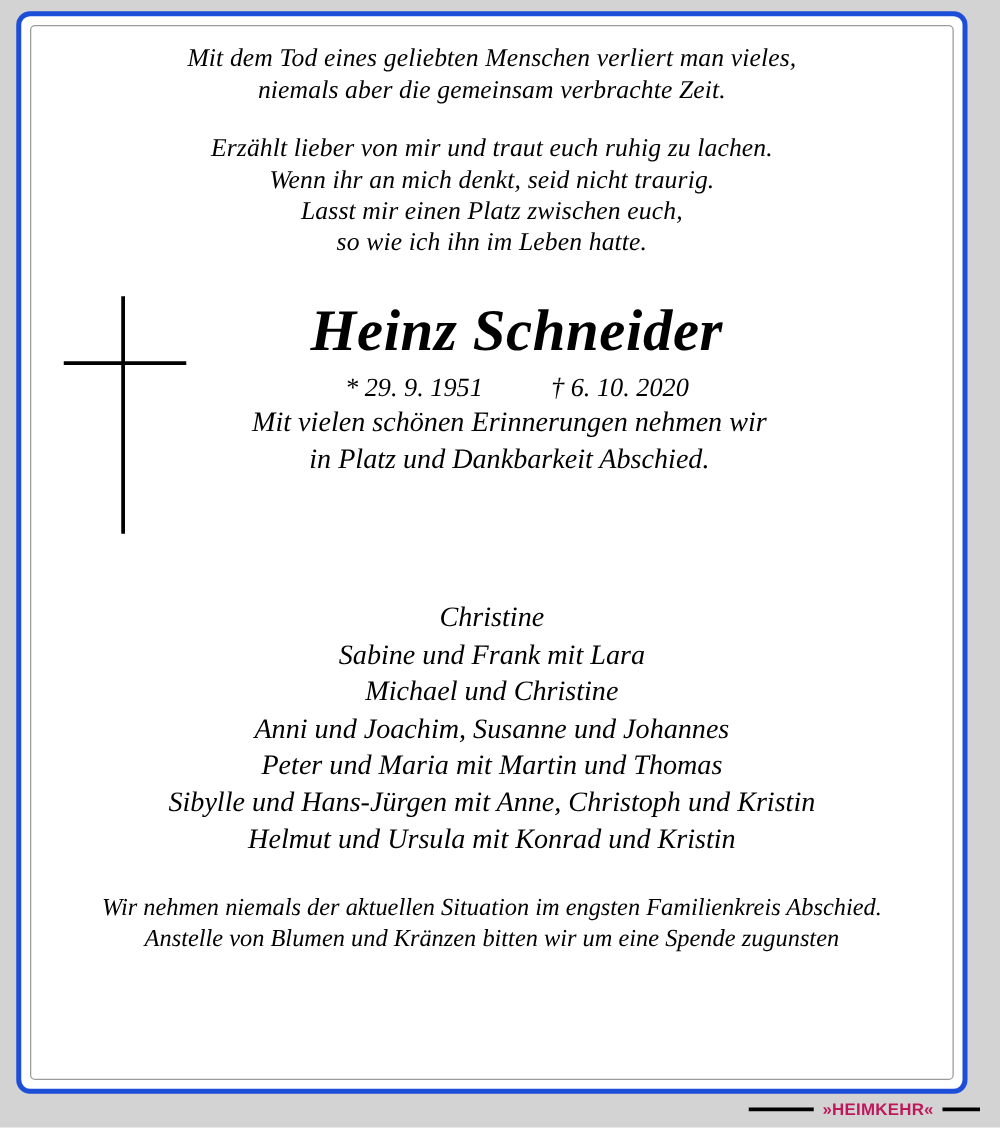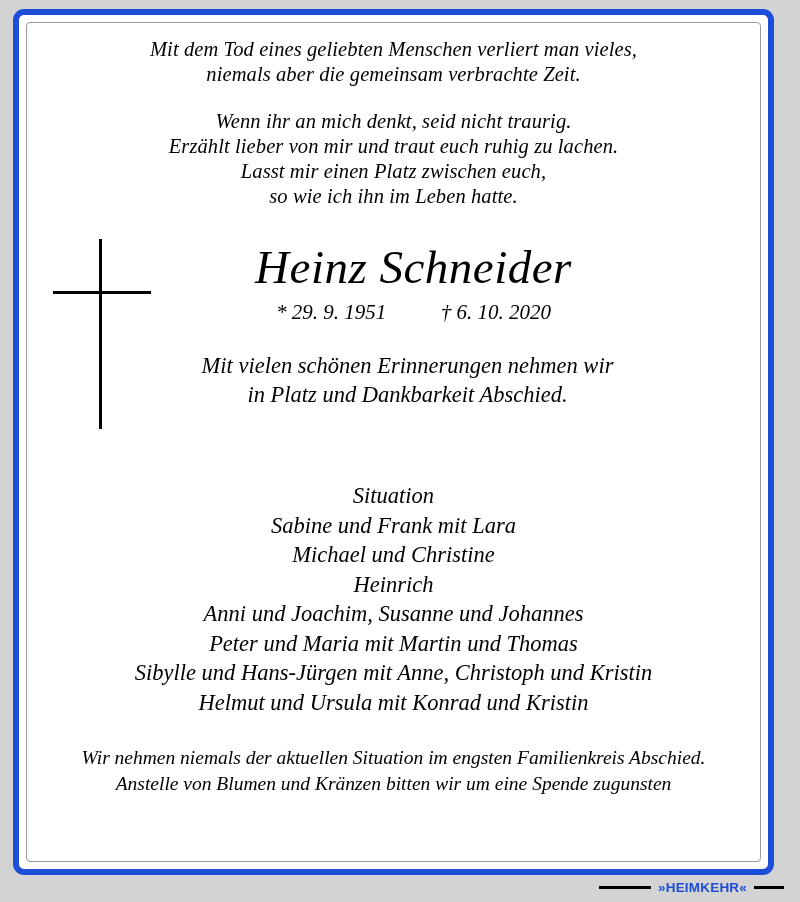--- a/index.html
+++ b/index.html
@@ -16,21 +16,21 @@
   }
 
   
   .notice-frame {
     position: absolute;
     left: 13px;
     top: 9px;
     width: 761px;
     height: 866px;
     background: #ffffff;
-    border: 6px solid #1d4ed8;
+    border: 4px solid #1d4ed8;
     border-radius: 11px;
     box-sizing: border-box;
   }
   
   .notice-inner-rule {
     position: absolute;
     left: 7px;
     top: 7px;
     right: 7px;
     bottom: 7px;
@@ -87,21 +87,21 @@
     position: absolute;
     left: 0px;
     top: 52px;
     width: 98px;
     height: 3px;
     background: #000000;
   }
 
   .deceased-name {
     font-style: italic;
-    font-weight: normal;
+    font-weight: bold;
     font-size: 47px;
     line-height: 56px;
     letter-spacing: 0.5px;
     margin: 30px 0 0 0;
     padding-left: 40px;
   }
   .life-dates {
     font-style: italic;
     font-size: 21px;
     line-height: 26px;
@@ -110,21 +110,20 @@
   }
   .life-dates .date-sep {
     display: inline-block;
     width: 44px;
   }
 
   .farewell {
     font-style: italic;
     font-size: 22.5px;
     line-height: 29px;
-    margin-top: 26px;
     padding-left: 28px;
     font-family: Liberation Serif, serif;
   }
 
   
   .mourners {
     margin-top: 30px;
     font-style: italic;
     font-size: 22.5px;
     line-height: 29.5px;
@@ -161,40 +160,40 @@
     width: 52px;
     height: 3px;
     background: #000000;
   }
   .publisher-mark .rule-right { width: 30px; }
   .publisher-mark .mark-label {
     font-family: "Liberation Sans", "DejaVu Sans", sans-serif;
     font-weight: bold;
     font-size: 13.5px;
     letter-spacing: 0.2px;
-    color: #1d4ed8;
+    color: #be185d;
     white-space: nowrap;
   }
 </style>
 </head>
 <body>
 
 <div class="notice-frame">
   <div class="notice-inner-rule"></div>
 
   <div class="notice-content">
 
     <div class="verse verse-1">
       <div>Mit dem Tod eines geliebten Menschen verliert man vieles,</div>
       <div>niemals aber die gemeinsam verbrachte Zeit.</div>
     </div>
 
     <div class="verse verse-2">
+      <div>Erzählt lieber von mir und traut euch ruhig zu lachen.</div>
       <div>Wenn ihr an mich denkt, seid nicht traurig.</div>
-      <div>Erzählt lieber von mir und traut euch ruhig zu lachen.</div>
       <div>Lasst mir einen Platz zwischen euch,</div>
       <div>so wie ich ihn im Leben hatte.</div>
     </div>
 
     <div class="memorial-block">
       <div class="cross-icon">
         <div class="bar-v"></div>
         <div class="bar-h"></div>
       </div>
 
@@ -206,24 +205,23 @@
         <span>† 6. 10. 2020</span>
       </div>
 
       <div class="farewell">
         <div>Mit vielen schönen Erinnerungen nehmen wir</div>
         <div>in Platz und Dankbarkeit Abschied.</div>
       </div>
     </div>
 
     <div class="mourners">
-      <div class="mourner-line">Situation</div>
+      <div class="mourner-line">Christine</div>
       <div class="mourner-line">Sabine und Frank mit Lara</div>
       <div class="mourner-line">Michael und Christine</div>
-      <div class="mourner-line">Heinrich</div>
       <div class="mourner-line">Anni und Joachim, Susanne und Johannes</div>
       <div class="mourner-line">Peter und Maria mit Martin und Thomas</div>
       <div class="mourner-line">Sibylle und Hans-Jürgen mit Anne, Christoph und Kristin</div>
       <div class="mourner-line">Helmut und Ursula mit Konrad und Kristin</div>
     </div>
 
     <div class="address">
     </div>
 
     <div class="closing-note">

